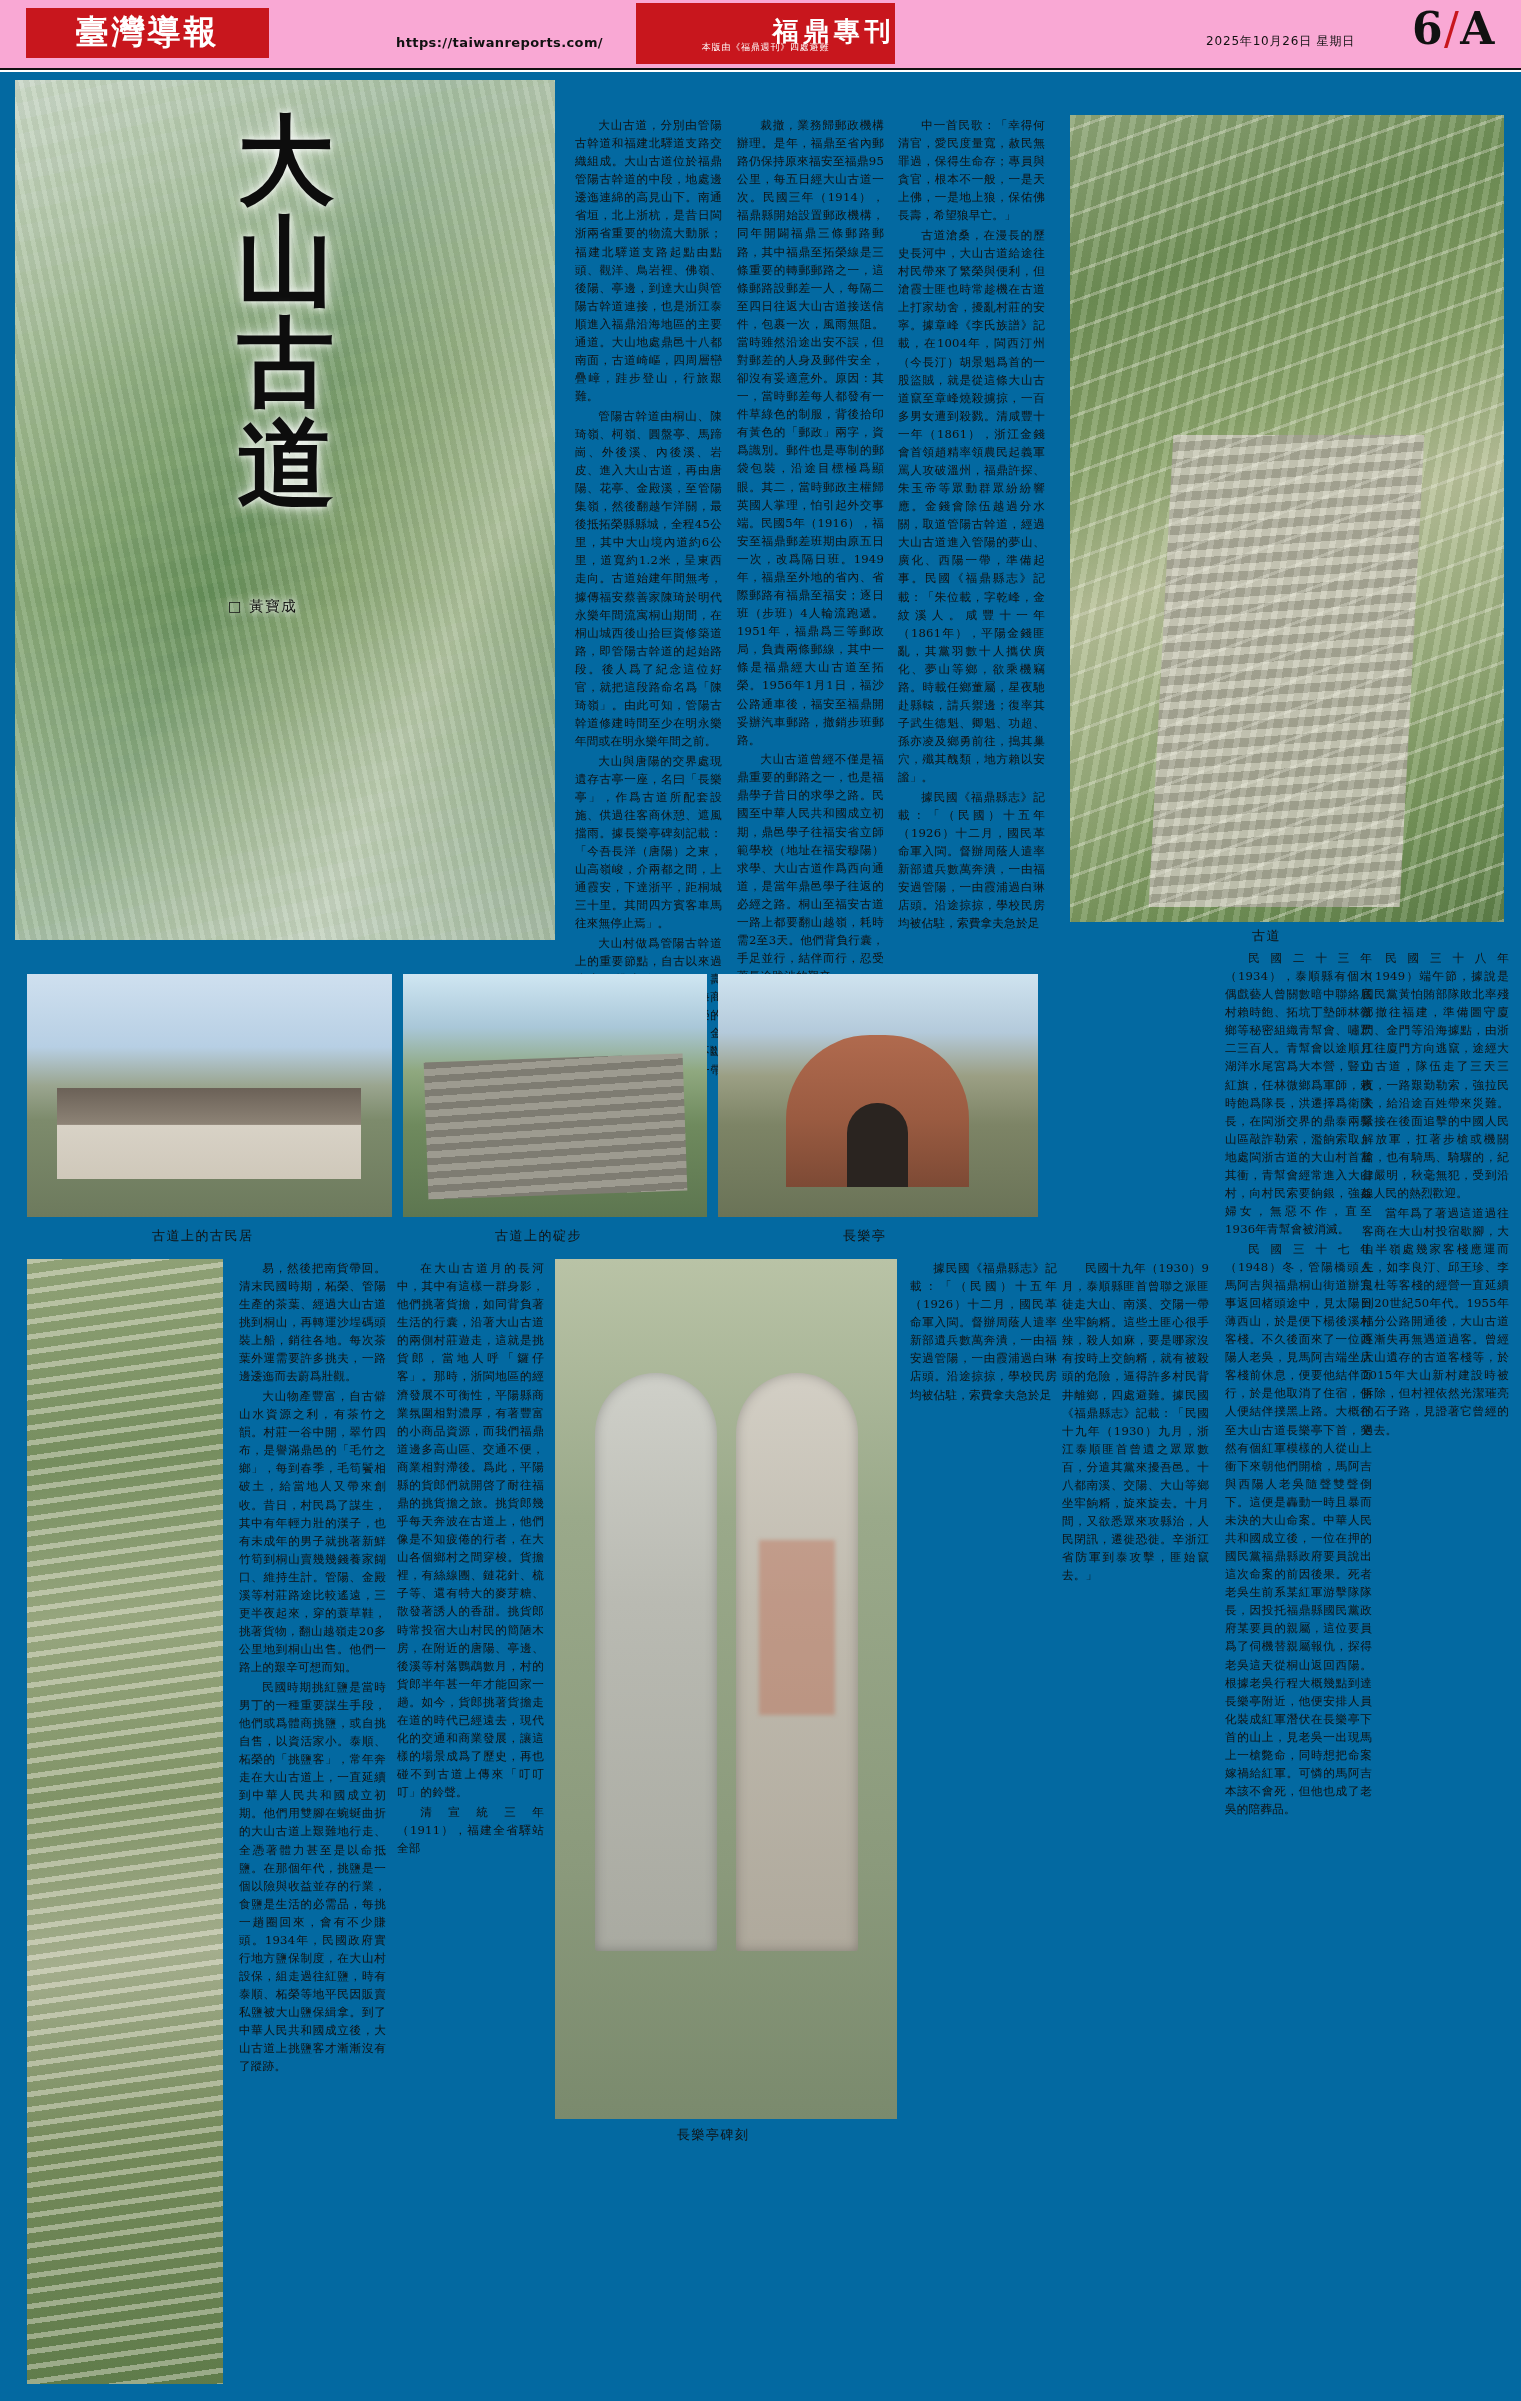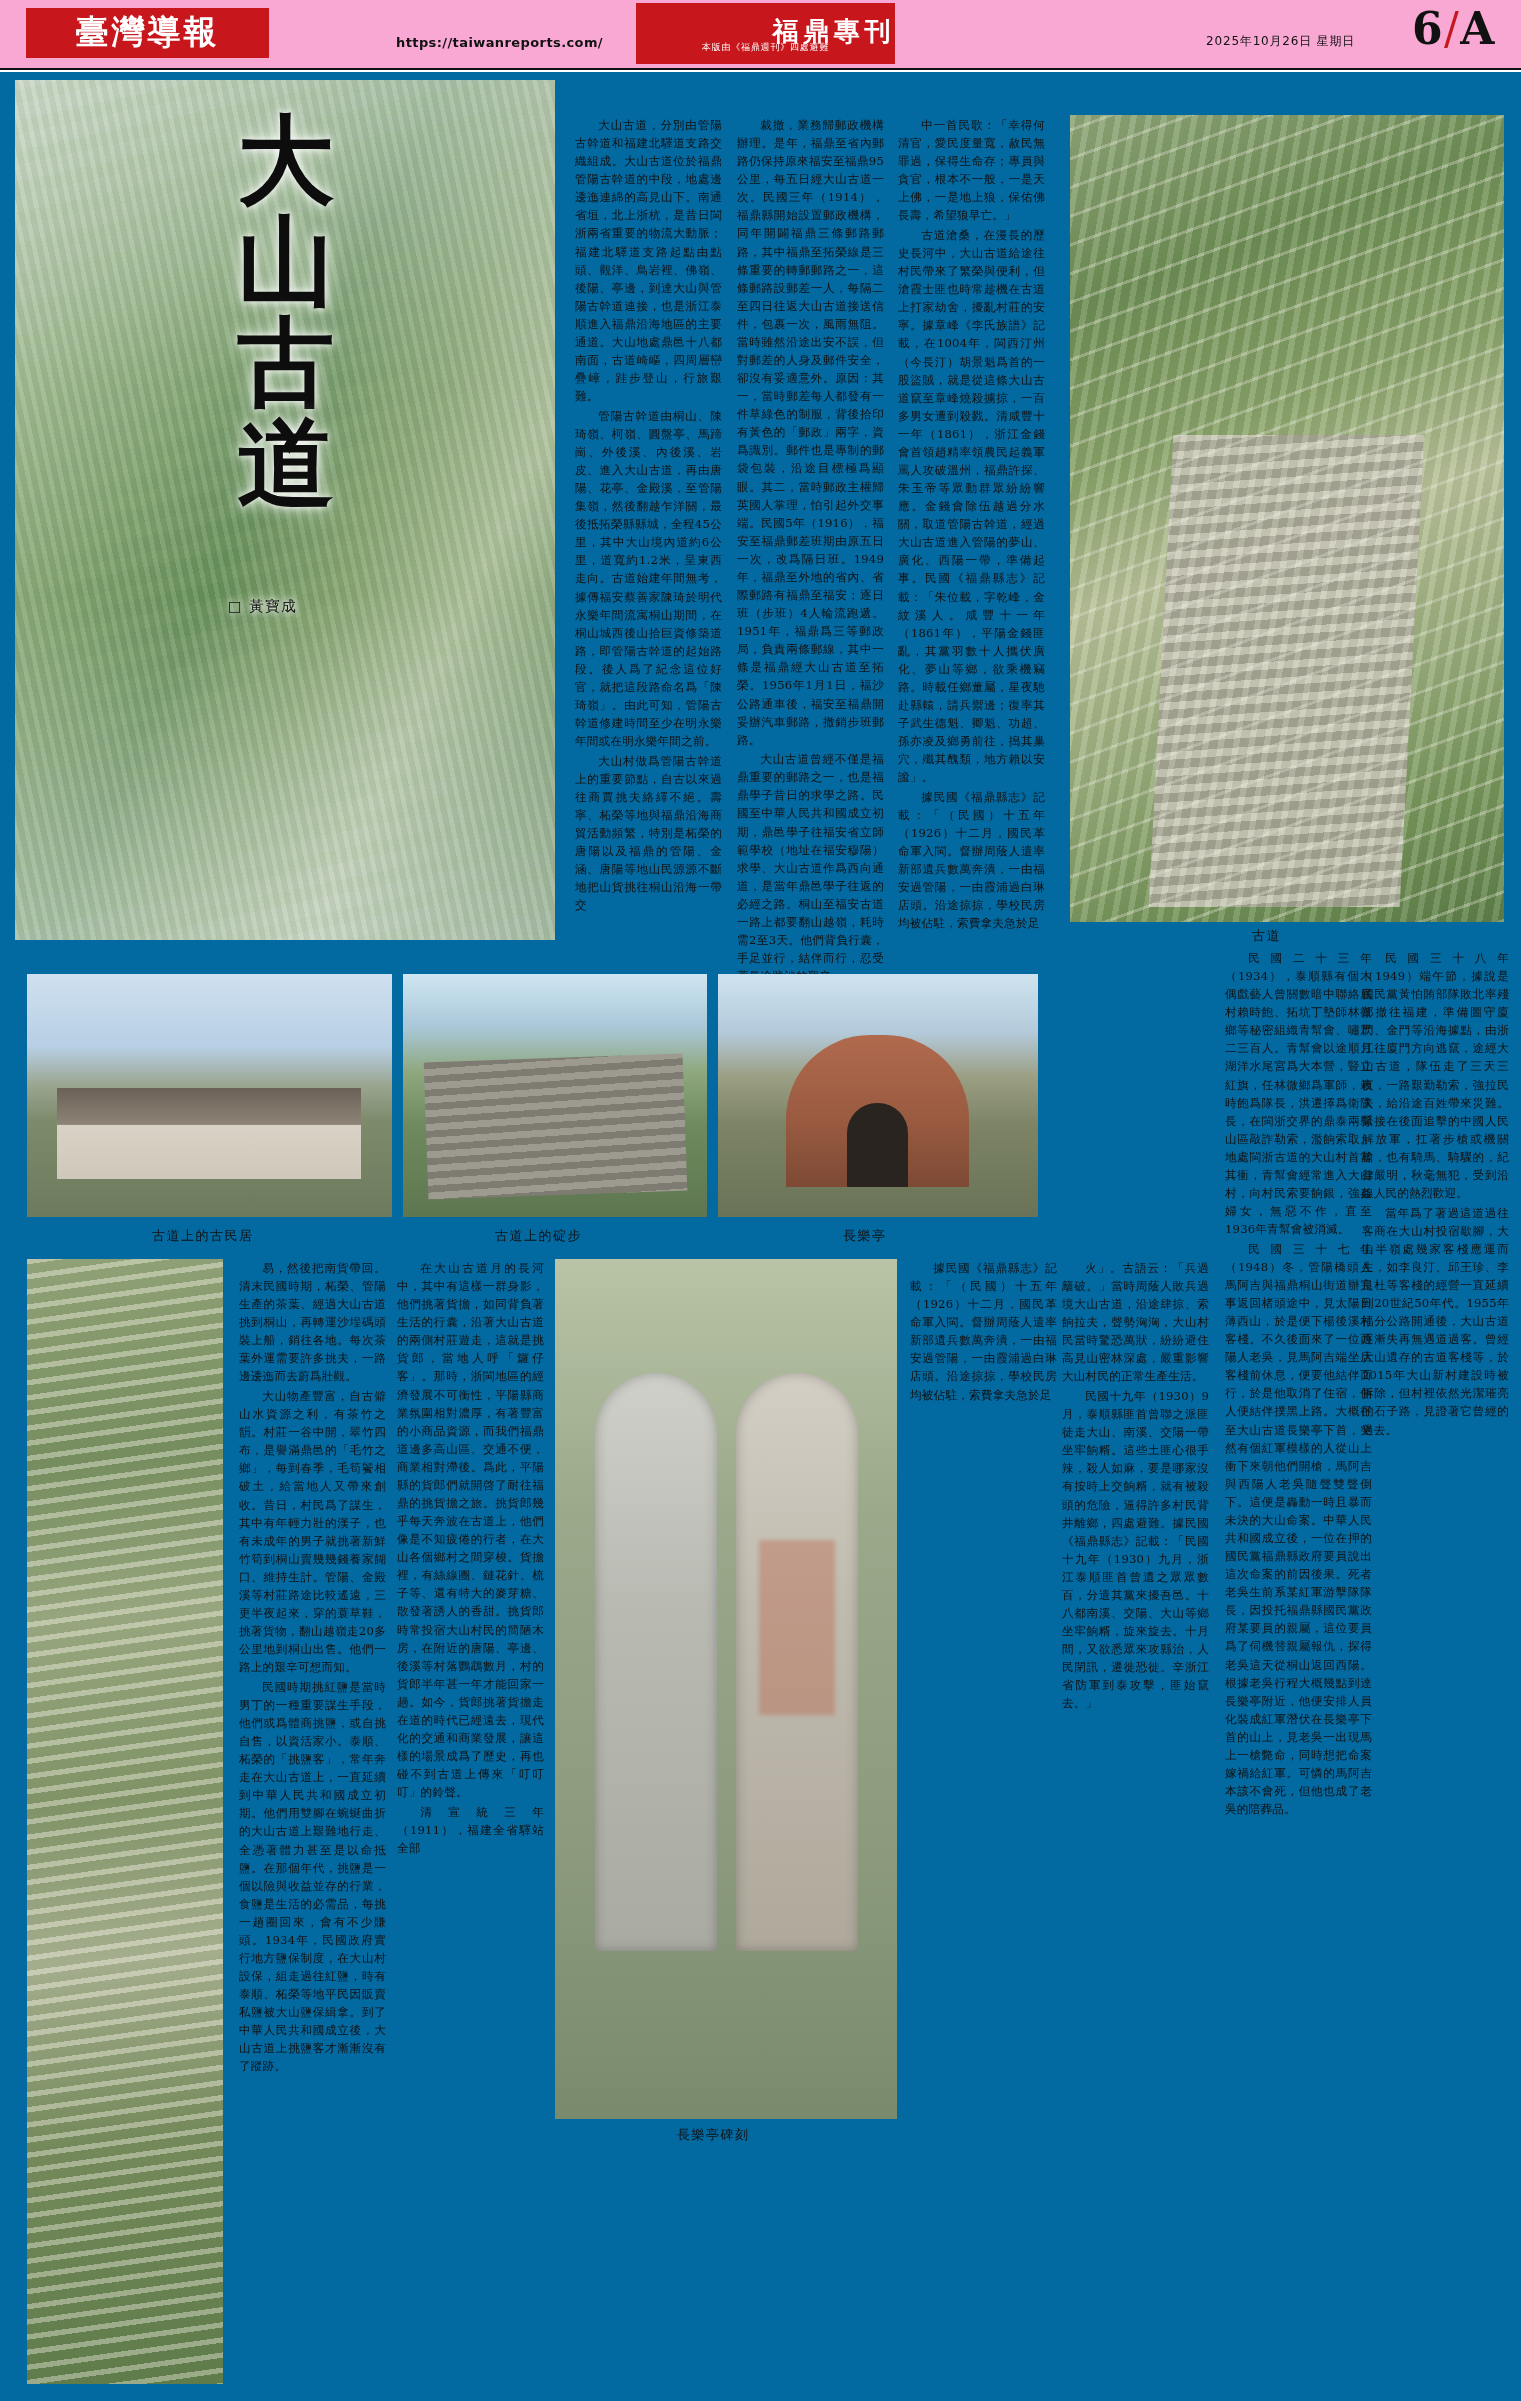--- a/index.html
+++ b/index.html
@@ -250,20 +250,21 @@
 
 <div class="page">
 
   <div class="hero-photo"></div>
   <div class="headline">大山古道</div>
   <div class="byline">□ 黃寶成</div>
 
   <div class="col" id="col-a">
     <p>大山古道，分別由管陽古幹道和福建北驛道支路交織組成。大山古道位於福鼎管陽古幹道的中段，地處邊逶迤連綿的高見山下。南通省垣，北上浙杭，是昔日閩浙兩省重要的物流大動脈；福建北驛道支路起點由點頭、觀洋、鳥岩裡、佛嶺、後陽、亭邊，到達大山與管陽古幹道連接，也是浙江泰順進入福鼎沿海地區的主要通道。大山地處鼎邑十八都南面，古道崎嶇，四周層巒疊嶂，跬步登山，行旅艱難。</p>
     <p>管陽古幹道由桐山、陳琦嶺、柯嶺、圓盤亭、馬蹄崗、外後溪、內後溪、岩皮、進入大山古道，再由唐陽、花亭、金殿溪，至管陽集嶺，然後翻越乍洋關，最後抵拓榮縣縣城，全程45公里，其中大山境內道約6公里，道寬約1.2米，呈東西走向。古道始建年間無考，據傳福安蔡善家陳琦於明代永樂年間流寓桐山期間，在桐山城西後山拾巨資修築道路，即管陽古幹道的起始路段。後人爲了紀念這位好官，就把這段路命名爲「陳琦嶺」。由此可知，管陽古幹道修建時間至少在明永樂年間或在明永樂年間之前。</p>
+    <p>大山與唐陽的交界處現遺存古亭一座，名曰「長樂亭」，作爲古道所配套設施、供過往客商休憩、遮風擋雨。據長樂亭碑刻記載：「今吾長洋（唐陽）之東，山高嶺峻，介兩都之間，上通霞安，下達浙平，距桐城三十里。其間四方賓客車馬往來無停止焉」。</p>
     <p>大山村做爲管陽古幹道上的重要節點，自古以來過往商賈挑夫絡繹不絕。壽寧、柘榮等地與福鼎沿海商貿活動頻繁，特別是柘榮的唐陽以及福鼎的管陽、金涵、唐陽等地山民源源不斷地把山貨挑往桐山沿海一帶交</p>
   </div>
   <div class="col" id="col-b">
     <p>裁撤，業務歸郵政機構辦理。是年，福鼎至省內郵路仍保持原來福安至福鼎95公里，每五日經大山古道一次。民國三年（1914），福鼎縣開始設置郵政機構，同年開闢福鼎三條郵路郵路，其中福鼎至拓榮線是三條重要的轉郵郵路之一，這條郵路設郵差一人，每隔二至四日往返大山古道接送信件，包裹一次，風雨無阻。當時雖然沿途出安不誤，但對郵差的人身及郵件安全，卻沒有妥適意外。原因：其一，當時郵差每人都發有一件草綠色的制服，背後拾印有黃色的「郵政」兩字，資爲識別。郵件也是專制的郵袋包裝，沿途目標極爲顯眼。其二，當時郵政主權歸英國人掌理，怕引起外交事端。民國5年（1916），福安至福鼎郵差班期由原五日一次，改爲隔日班。1949年，福鼎至外地的省內、省際郵路有福鼎至福安；逐日班（步班）4人輪流跑遞。1951年，福鼎爲三等郵政局，負責兩條郵線，其中一條是福鼎經大山古道至拓榮。1956年1月1日，福沙公路通車後，福安至福鼎開妥辦汽車郵路，撤銷步班郵路。</p>
     <p>大山古道曾經不僅是福鼎重要的郵路之一，也是福鼎學子昔日的求學之路。民國至中華人民共和國成立初期，鼎邑學子往福安省立師範學校（地址在福安穆陽）求學、大山古道作爲西向通道，是當年鼎邑學子往返的必經之路。桐山至福安古道一路上都要翻山越嶺，耗時需2至3天。他們背負行囊，手足並行，結伴而行，忍受著長途跋涉的艱辛。</p>
     <p>民國三十年（1941）年，福安專署到鼎員帶隊票乘八抬大轎經大山古道來福鼎審理管陽糧案。至今流傳在管陽古幹道兩側民眾</p>
   </div>
   <div class="col" id="col-c">
     <p>中一首民歌：「幸得何清官，愛民度量寬，赦民無罪過，保得生命存；專員與貪官，根本不一般，一是天上佛，一是地上狼，保佑佛長壽，希望狼早亡。」</p>
     <p>古道滄桑，在漫長的歷史長河中，大山古道給途往村民帶來了繁榮與便利，但滄霞士匪也時常趁機在古道上打家劫舍，擾亂村莊的安寧。據章峰《李氏族譜》記載，在1004年，閩西汀州（今長汀）胡景魁爲首的一股盜賊，就是從這條大山古道竄至章峰燒殺擄掠，一百多男女遭到殺戮。清咸豐十一年（1861），浙江金錢會首領趙精率領農民起義軍罵人攻破溫州，福鼎許探、朱玉帝等眾動群眾紛紛響應。金錢會除伍越過分水關，取道管陽古幹道，經過大山古道進入管陽的夢山、廣化、西陽一帶，準備起事。民國《福鼎縣志》記載：「朱位載，字乾峰，金紋溪人。咸豐十一年（1861年），平陽金錢匪亂，其黨羽數十人攜伏廣化、夢山等鄉，欲乘機竊路。時載任鄉董屬，星夜馳赴縣轅，請兵禦邊；復率其子武生德魁、卿魁、功超、孫亦凌及鄉勇前往，搗其巢穴，殲其醜類，地方賴以安謐」。</p>
@@ -299,21 +300,20 @@
   <div id="photo-4">
     <div class="tablet-a"></div>
     <div class="tablet-b"></div>
   </div>
   <div class="cap" id="cap-4">長樂亭碑刻</div>
 
   <div class="col" id="col-f">
     <p>據民國《福鼎縣志》記載：「（民國）十五年（1926）十二月，國民革命軍入閩。督辦周蔭人遣率新部遺兵數萬奔潰，一由福安過管陽，一由霞浦過白琳店頭。沿途掠掠，學校民房均被佔駐，索費拿夫急於足</p>
   </div>
   <div class="col" id="col-g">
-    <p>火」。古語云：「兵過籬破。」當時周蔭人敗兵過境大山古道，沿途肆掠、索餉拉夫，聲勢洶洶，大山村民當時驚恐萬狀，紛紛避住高見山密林深處，嚴重影響大山村民的正常生產生活。</p>
     <p>民國十九年（1930）9月，泰順縣匪首曾聯之派匪徒走大山、南溪、交陽一帶坐牢餉糈。這些土匪心很手辣，殺人如麻，要是哪家沒有按時上交餉糈，就有被殺頭的危險，逼得許多村民背井離鄉，四處避難。據民國《福鼎縣志》記載：「民國十九年（1930）九月，浙江泰順匪首曾遺之眾眾數百，分遣其黨來擾吾邑。十八都南溪、交陽、大山等鄉坐牢餉糈，旋來旋去。十月間，又欲悉眾來攻縣治，人民閉訊，遷徙恐徙。辛浙江省防軍到泰攻擊，匪始竄去。」</p>
   </div>
 
   <div class="col" id="col-r1">
     <p>民國二十三年（1934），泰順縣有個木偶戲藝人曾關數暗中聯絡底村賴時飽、拓坑丁墊師林微鄉等秘密組織青幫會、嘯眾二三百人。青幫會以途順月湖洋水尾宮爲大本營，豎立紅旗，任林微鄉爲軍師，賴時飽爲隊長，洪遷擇爲衛隊長，在閩浙交界的鼎泰兩縣山區敲詐勒索，濫餉索取。地處閩浙古道的大山村首當其衝，青幫會經常進入大山村，向村民索要餉銀，強姦婦女，無惡不作，直至1936年青幫會被消滅。</p>
     <p>民國三十七年（1948）冬，管陽橋頭人馬阿吉與福鼎桐山街道辦完事返回楮頭途中，見太陽日薄西山，於是便下楊後溪村客棧。不久後面來了一位西陽人老吳，見馬阿吉端坐店客棧前休息，便要他結伴而行，於是他取消了住宿，倆人便結伴撲黑上路。大概行至大山古道長樂亭下首，突然有個紅軍模樣的人從山上衝下來朝他們開槍，馬阿吉與西陽人老吳隨聲雙聲倒下。這便是轟動一時且暴而未決的大山命案。中華人民共和國成立後，一位在押的國民黨福鼎縣政府要員說出這次命案的前因後果。死者老吳生前系某紅軍游擊隊隊長，因投托福鼎縣國民黨政府某要員的親屬，這位要員爲了伺機替親屬報仇，探得老吳這天從桐山返回西陽。根據老吳行程大概幾點到達長樂亭附近，他便安排人員化裝成紅軍潛伏在長樂亭下首的山上，見老吳一出現馬上一槍斃命，同時想把命案嫁禍給紅軍。可憐的馬阿吉本該不會死，但他也成了老吳的陪葬品。</p>
   </div>
   <div class="col" id="col-r2">
     <p>民國三十八年（1949）端午節，據說是國民黨黃怕賄部隊敗北率殘部撤往福建，準備圖守廈門、金門等沿海據點，由浙江往廈門方向逃竄，途經大山古道，隊伍走了三天三夜，一路艱勤勒索，強拉民夫，給沿途百姓帶來災難。緊接在後面追擊的中國人民解放軍，扛著步槍或機關槍，也有騎馬、騎驟的，紀律嚴明，秋毫無犯，受到沿線人民的熱烈歡迎。</p>
     <p>當年爲了著過這道過往客商在大山村投宿歇腳，大山半嶺處幾家客棧應運而生，如李良汀、邱王珍、李良杜等客棧的經營一直延續到20世紀50年代。1955年福分公路開通後，大山古道逐漸失再無遇道過客。曾經大山遺存的古道客棧等，於2015年大山新村建設時被拆除，但村裡依然光潔璀亮的石子路，見證著它曾經的過去。</p>

